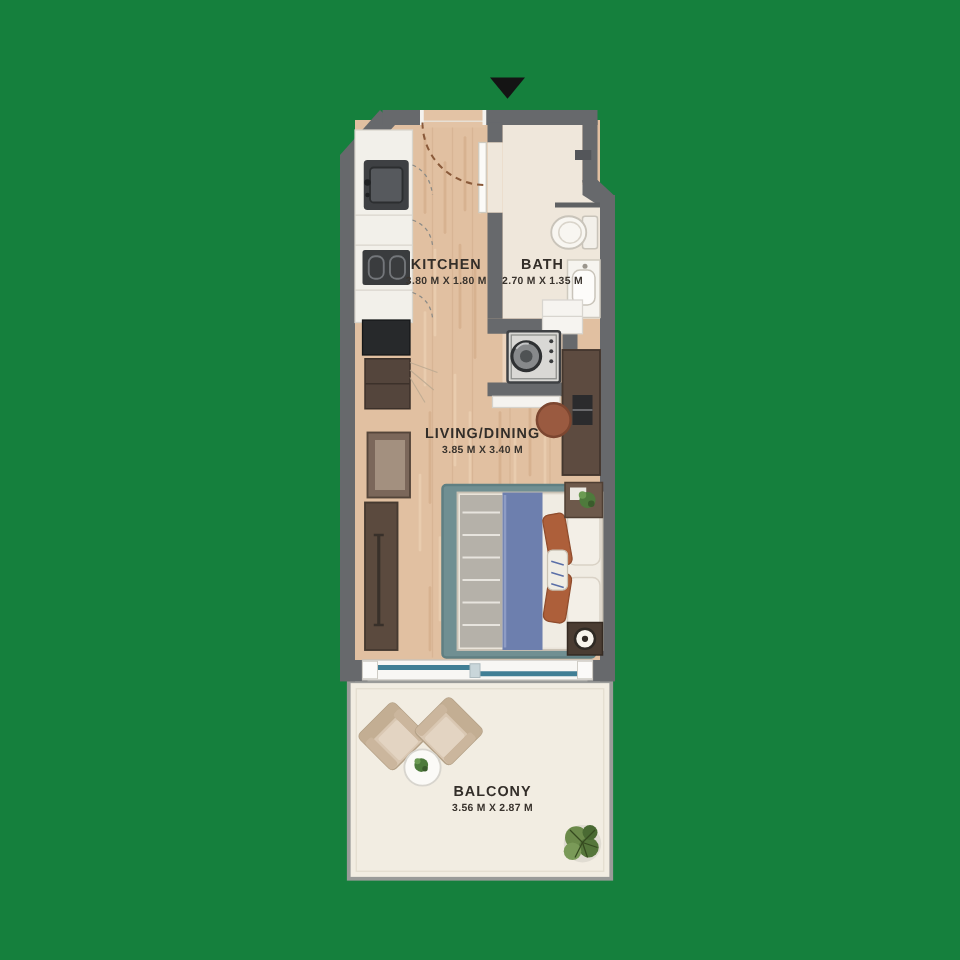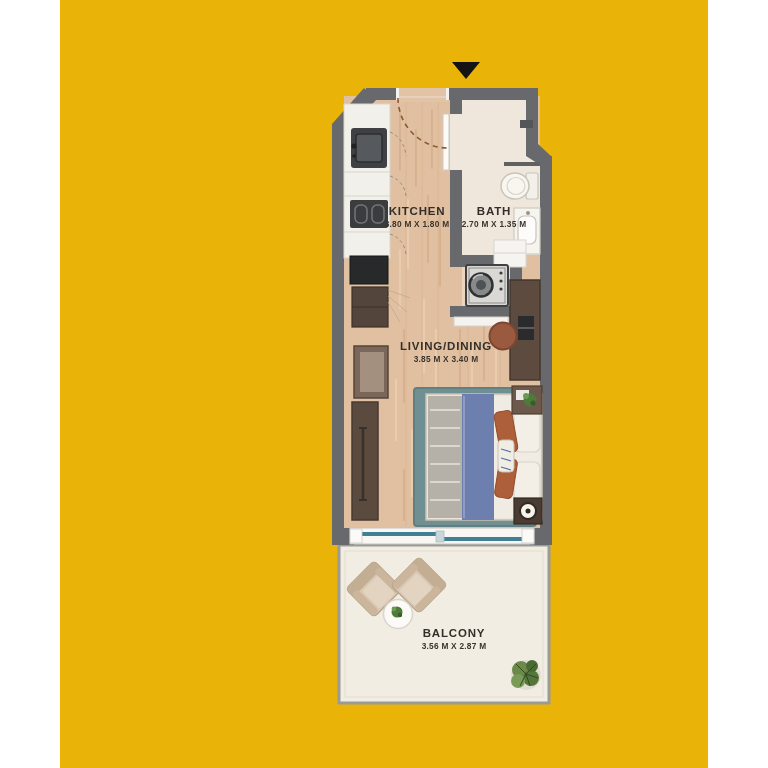--- a/index.html
+++ b/index.html
@@ -1,17 +1,17 @@
 <!DOCTYPE html>
 <html><head>
 <meta charset="utf-8">
 <style>
   html,body{margin:0;padding:0;background:#ffffff;}
   body{display:flex;justify-content:center;align-items:flex-start;font-family:"Liberation Sans",sans-serif;}
-  .stage{position:relative;width:648px;height:768px;background:#eab308;overflow:hidden;text-align:right;}
+  .stage{position:relative;width:768px;height:768px;background:#15803d;overflow:hidden;text-align:right;}
   .stage svg{position:absolute;left:0;top:0;}
   .room-name{font-family:"Liberation Sans",sans-serif;font-weight:700;font-size:11.5px;letter-spacing:.8px;fill:#332e29;text-anchor:middle;}
   .room-dims{font-family:"Liberation Sans",sans-serif;font-weight:700;font-size:8.3px;letter-spacing:.25px;fill:#3a342e;text-anchor:middle;}
 </style>
 </head>
 <body>
 
 <div class="stage">
 <svg width="768" height="768" viewBox="0 0 768 768">
 

